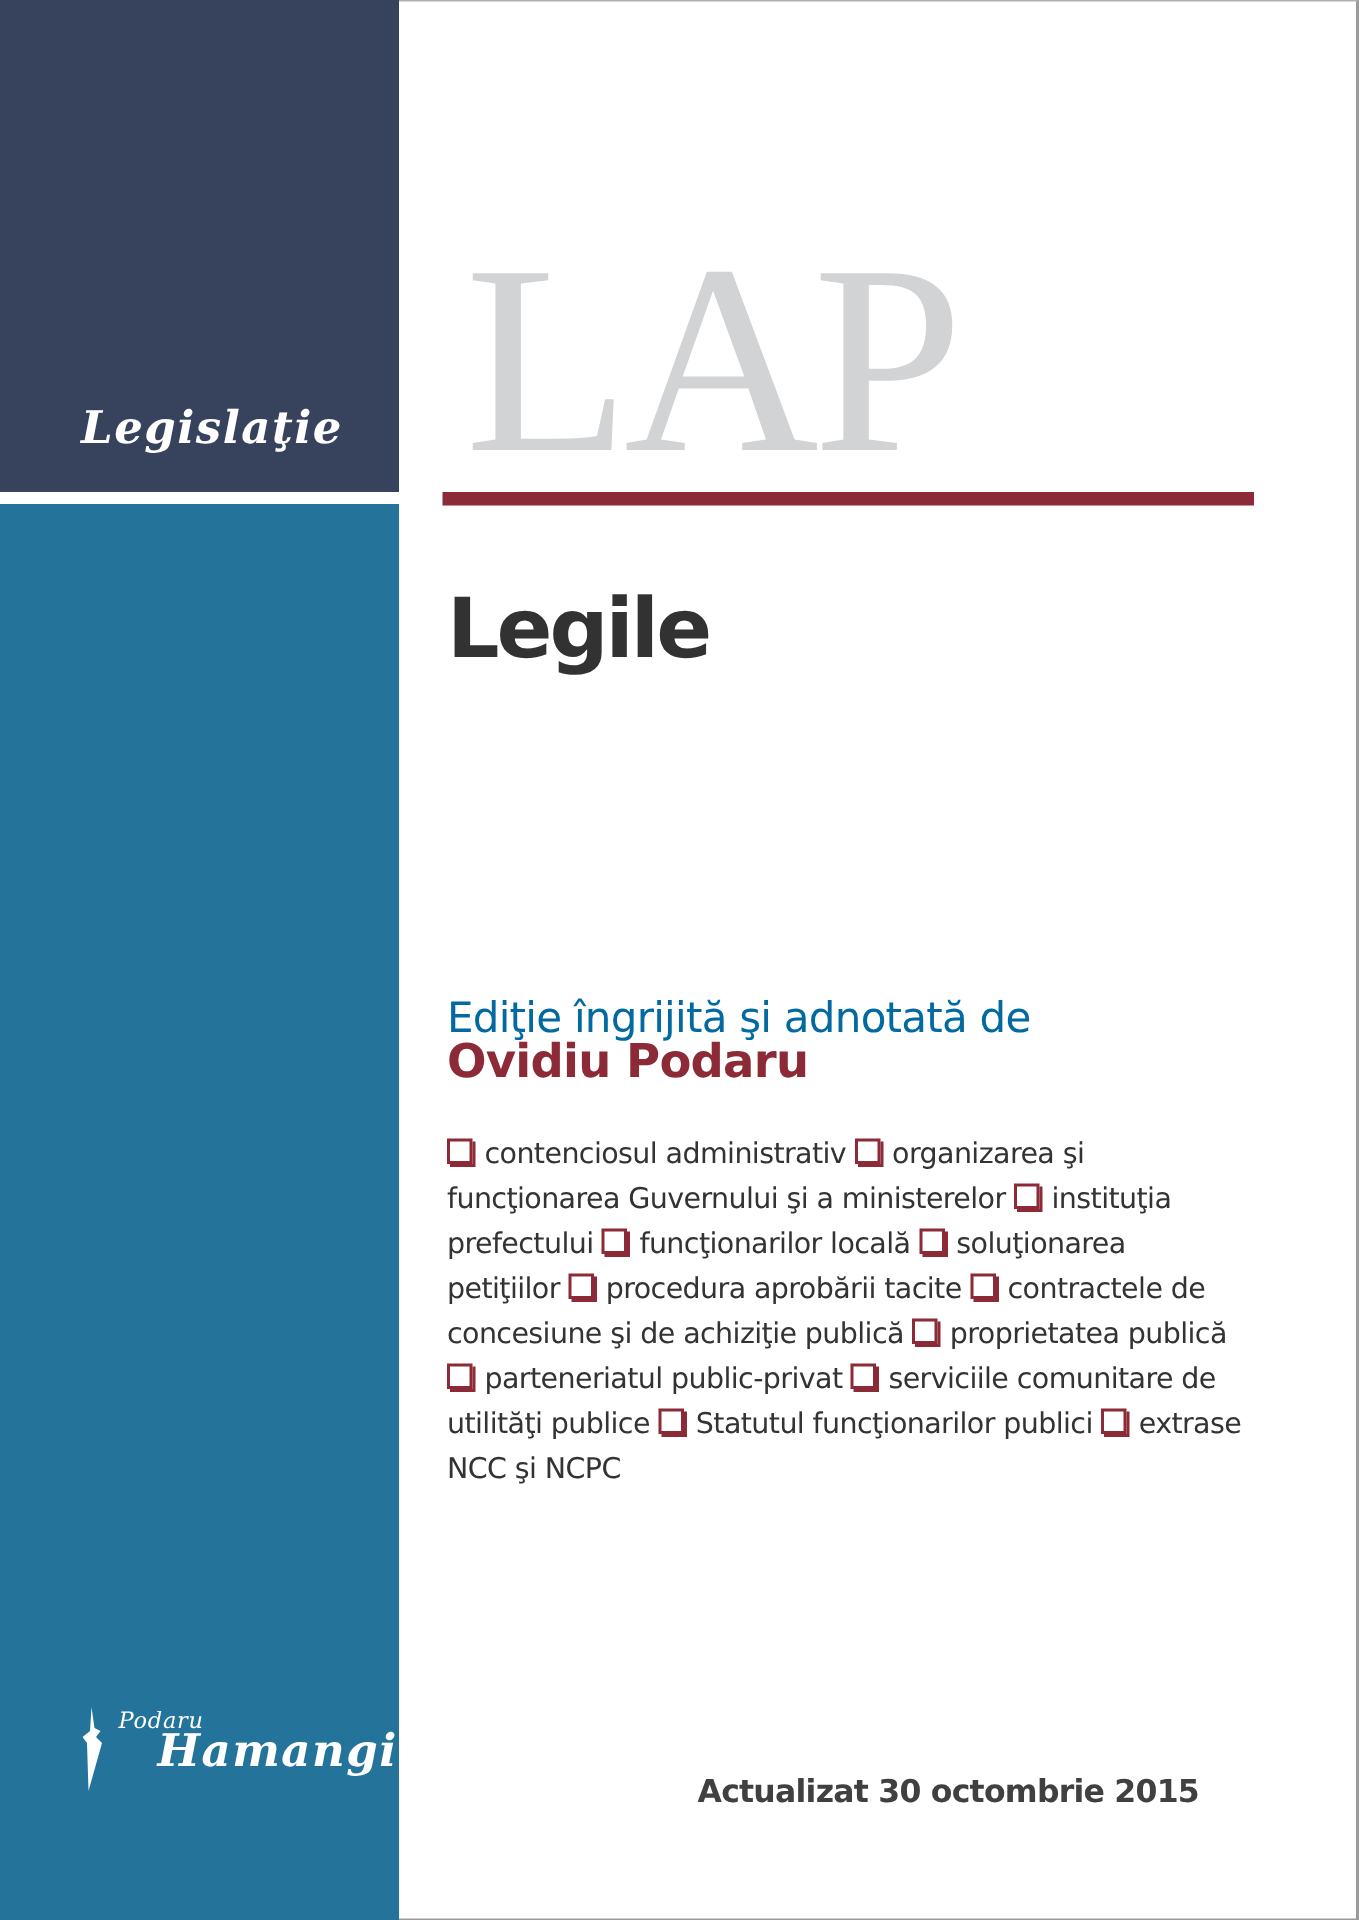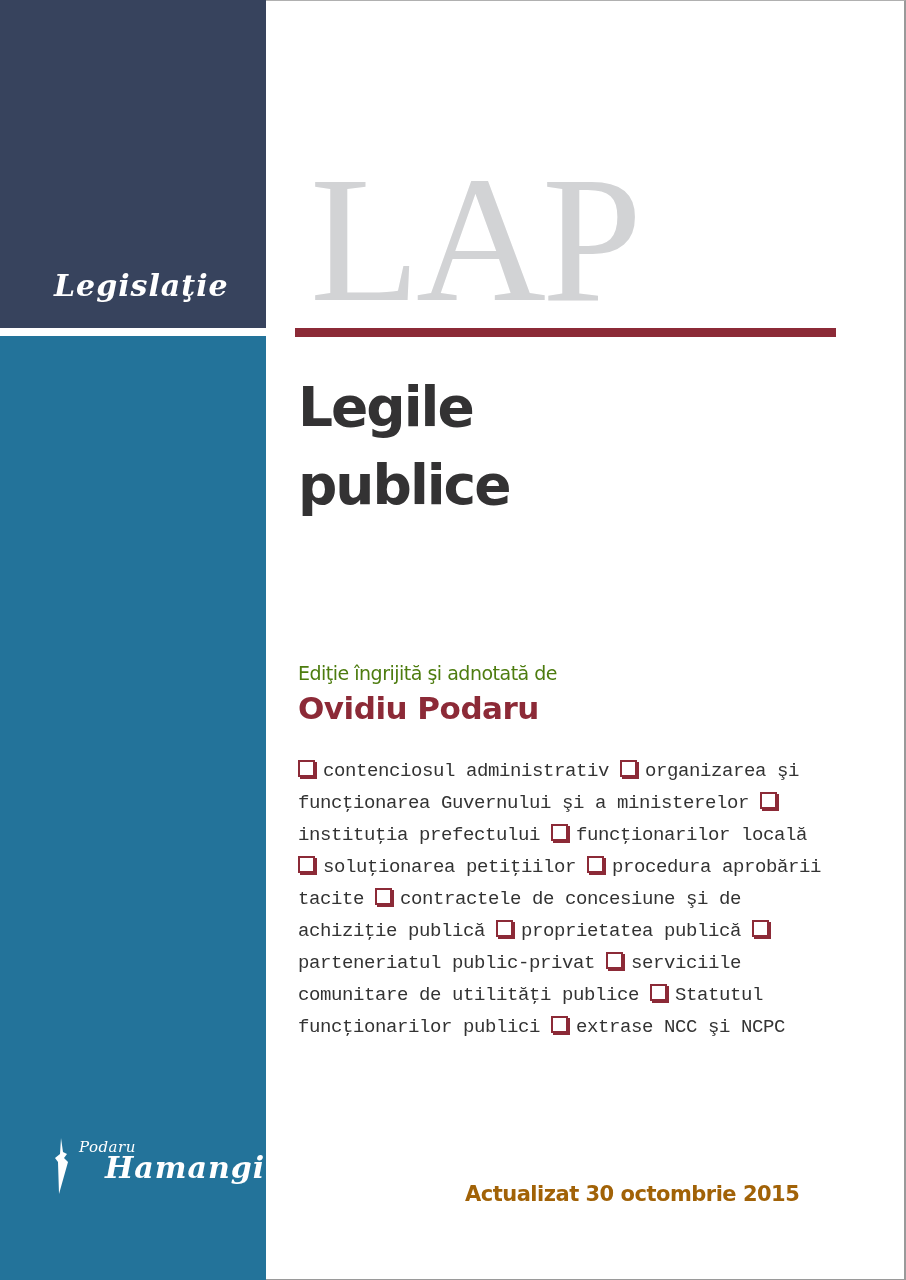--- a/index.html
+++ b/index.html
@@ -43,46 +43,46 @@
     .lap {
       position: absolute; left: 290px; top: 150px;
       font-family: "Liberation Serif", serif; font-size: 180px; line-height: 180px;
       color: #d2d3d5; letter-spacing: -4px; margin-left: 20px;
     }
     .rule {
       position: absolute; left: 295px; top: 328px; width: 541px; height: 9px;
       background: #8c2a37;
     }
     .title {
-      position: absolute; left: 298px; top: 368px; width: 560px;
+      position: absolute; left: 298px; top: 380px; width: 560px;
       font-family: "DejaVu Sans", sans-serif; font-weight: bold; font-size: 55px; line-height: 78px;
       color: #333233; letter-spacing: -2px;
     }
     .title div { white-space: nowrap; }
     .edition {
       position: absolute; left: 298px; top: 662px;
-      font-family: "DejaVu Sans", sans-serif; font-size: 19px; color: #4d7c0f; letter-spacing: -0.5px;
+      font-family: "DejaVu Sans", sans-serif; font-size: 28px; color: #0369a1; letter-spacing: -0.5px;
     }
     .author {
       position: absolute; left: 298px; top: 690px;
       font-family: "DejaVu Sans", sans-serif; font-weight: bold; font-size: 31px; color: #8c2a37; letter-spacing: -0.5px;
     }
     .topics {
       position: absolute; left: 298px; top: 754px; width: 530px;
       font-family: "DejaVu Sans", sans-serif; font-size: 19px; line-height: 30px; color: #333333;
       letter-spacing: -0.4px;
     }
-    .topic { display: inline; font-family: Liberation Mono, monospace; }
+    .topic { display: inline; }
     .box {
       display: inline-block; width: 13px; height: 13px; border: 2px solid #8c2a37;
       box-shadow: 2px 2px 0 #8c2a37; margin-right: 8px; vertical-align: -1px; background: #fff;
     }
     .updated {
       position: absolute; left: 465px; top: 1182px;
-      font-family: "DejaVu Sans", sans-serif; font-weight: bold; font-size: 21px; color: #a16207; letter-spacing: -0.5px;
+      font-family: "DejaVu Sans", sans-serif; font-weight: bold; font-size: 21px; color: #404040; letter-spacing: -0.5px;
     }
   </style>
 </head>
 <body>
 
 <div class="frame"></div>
 
 <div class="navy-block"></div>
 <div class="series-label">Legislaţie</div>
 
@@ -94,21 +94,20 @@
   </svg>
   <span class="small">Podaru</span>
   <span class="big">Hamangiu</span>
 </div>
 
 <div class="lap">LAP</div>
 <div class="rule"></div>
 
 <div class="title">
   <div>Legile</div>
-  <div>publice</div>
 </div>
 
 <div class="edition">Ediţie îngrijită şi adnotată de</div>
 <div class="author">Ovidiu Podaru</div>
 
 <div class="topics">
   <span class="topic"><span class="box"></span><span>contenciosul administrativ</span> </span>
   <span class="topic"><span class="box"></span><span>organizarea şi funcţionarea Guvernului şi a ministerelor</span> </span>
   <span class="topic"><span class="box"></span><span>instituţia prefectului</span> </span>
   <span class="topic"><span class="box"></span><span>funcţionarilor locală</span> </span>

